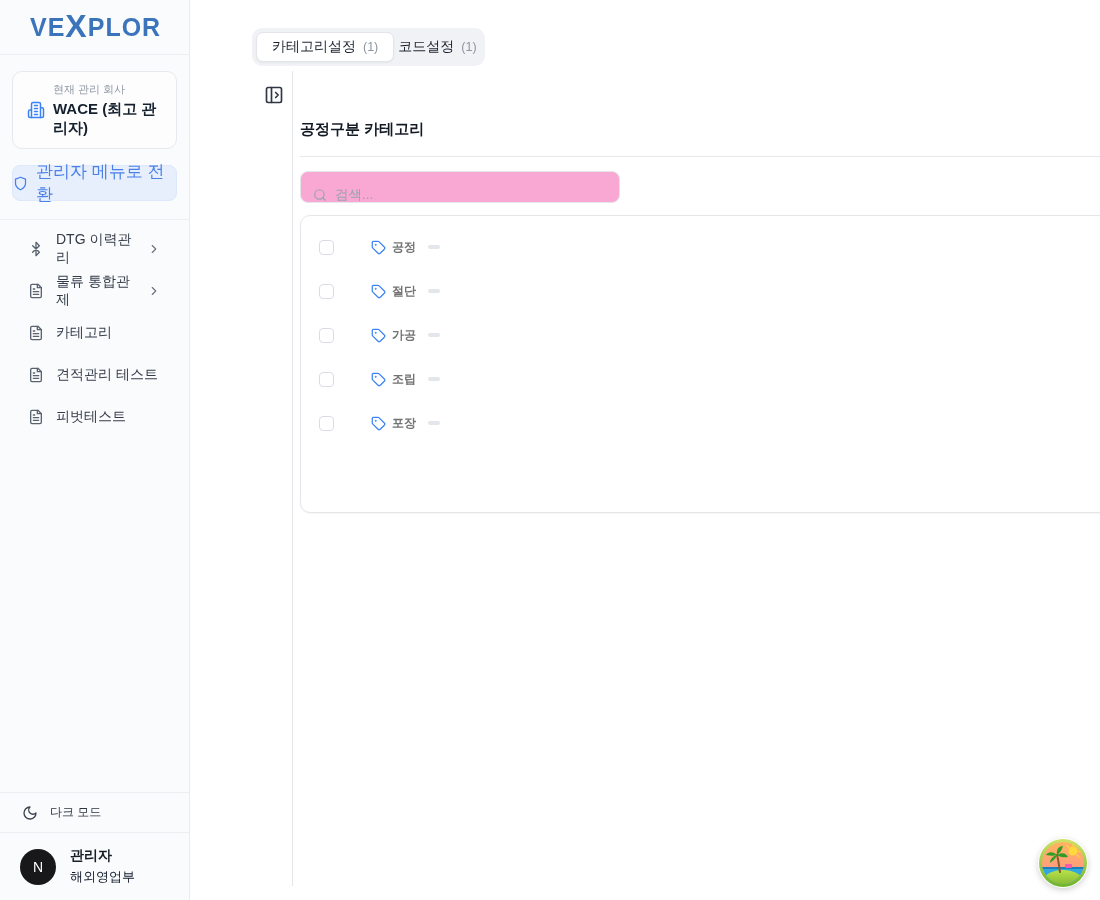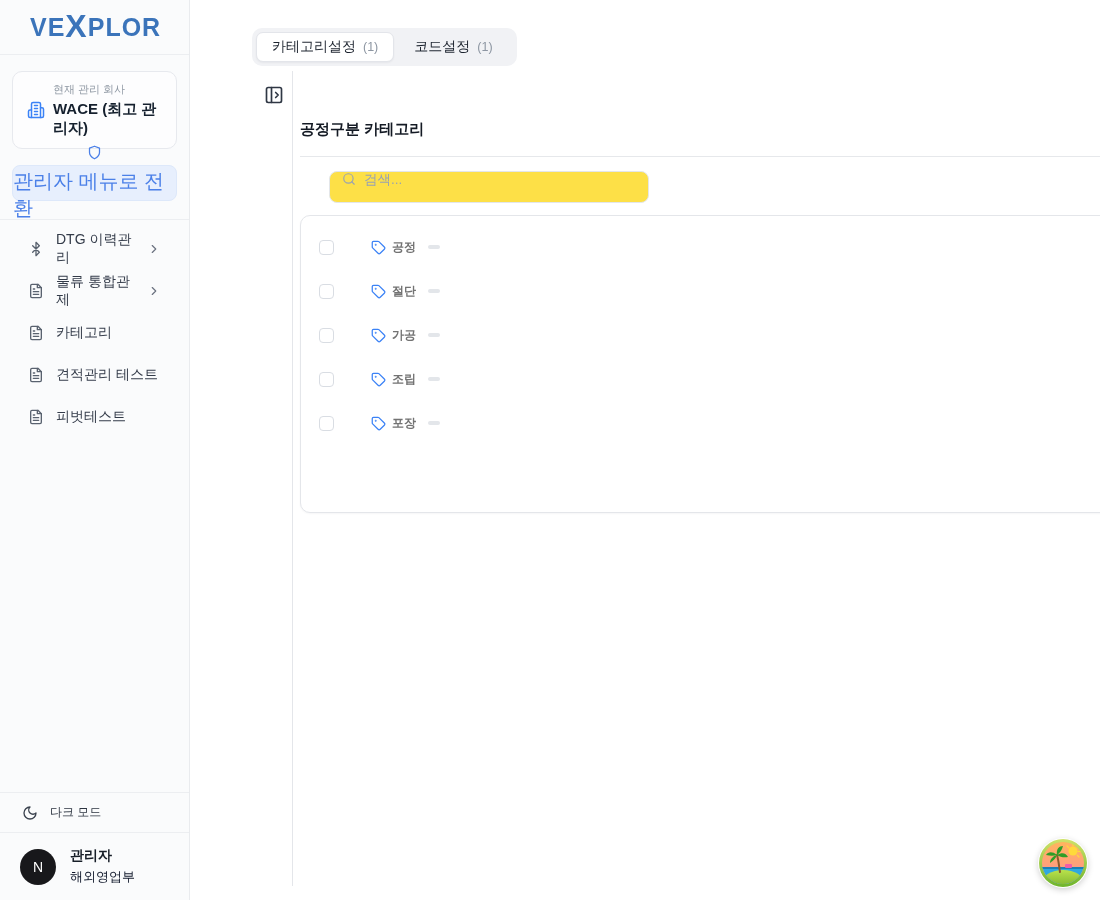--- a/index.html
+++ b/index.html
@@ -16,21 +16,21 @@
 
   .side-top { padding:0 12px 18px; border-bottom:1px solid #eceef1; }
   .company-card { margin-top:16px; background:#fdfdfe; border:1px solid #e7e9ee;
     border-radius:10px; padding:10px 14px; display:flex; align-items:center; gap:8px; }
   .company-card .icon { color:#3b82f6; display:flex; }
   .company-label { font-size:11px; color:#8f98a3; margin-bottom:3px; }
   .company-name { font-size:15px; font-weight:700; color:#15202e; }
 
   .side-btn { margin-top:8px; width:100%; height:36px; border-radius:8px;
     display:flex; align-items:center; justify-content:center; gap:8px;
-    font-size:20px; font-weight:500; color:#4b80e8; cursor:pointer; border:1px solid transparent;flex-direction:column; }
+    font-size:17px; font-weight:500; color:#4b80e8; cursor:pointer; border:1px solid transparent; }
   .side-btn.primary { margin-top:16px; background:#e7effd; border-color:#dde8fa; }
   .side-btn.secondary { background:#e9edf4; border-color:#e1e5ee; }
   .side-btn .icon { display:flex; }
 
   .nav { padding:8px 12px 0; }
   .nav-item { height:42px; display:flex; align-items:center; gap:12px;
     padding:0 16px; border-radius:8px; font-size:14px; color:#333b49; cursor:pointer; }
   .nav-item .icon { color:#59626f; display:flex; }
   .nav-item .lbl { flex:1; }
   .nav-item .chev { color:#6b7280; display:flex; }
@@ -46,36 +46,36 @@
   .avatar { width:36px; height:36px; border-radius:50%; background:#18181b; color:#fff;
     display:flex; align-items:center; justify-content:center; font-size:14px; font-weight:500; }
   .profile-name { font-size:14px; font-weight:700; color:#171e28; margin-bottom:3px; }
   .profile-dept { font-size:13px; color:#0f172a; }
 
   
   .main { position:absolute; left:240px; top:0; right:0; bottom:0; overflow:hidden; background:#fff; }
 
   .tabbar { position:absolute; left:12px; top:28px; display:inline-flex; align-items:center;
     background:#f1f2f5; border-radius:10px; padding:4px; }
-  .tab { display:flex; align-items:center; gap:7px; padding:6px 20px; border-radius:7px;
+  .tab { display:flex; align-items:center; gap:7px; padding:6px 4px; border-radius:7px;
     font-size:14px; color:#1c232e; cursor:pointer; white-space:nowrap; }
   .tab.active { background:#fff; border:1px solid #e3e5ea; box-shadow:0 1px 2px rgba(16,24,40,.05);
     padding:5px 15px; font-weight:500; }
   .tab .count { font-size:12.5px; color:#8d96a2; }
 
   .panel-toggle { position:absolute; left:24px; top:85px; width:20px; height:20px;
     color:#2f3744; cursor:pointer; display:flex; }
   .vline { position:absolute; left:52px; top:71px; width:1px; height:815px; background:#e4e6ea; }
 
   .page-title { position:absolute; left:60px; top:120px; font-size:15px; font-weight:700; color:#141a24; }
   .title-divider { position:absolute; left:60px; right:0; top:156px; height:1px; background:#e6e8eb; }
 
   .search-box { position:absolute; left:60px; top:171px; width:320px; height:32px;
-    border:1px solid #e3e6ea; border-radius:8px; background:#fde047;
-    display:flex; align-items:flex-start; gap:8px; padding:0 12px;margin-left:29px; }
+    border:1px solid #e3e6ea; border-radius:8px; background:#f9a8d4;
+    display:flex; align-items:flex-end; gap:8px; padding:0 12px; }
   .search-box .icon { color:#9aa3b0; display:flex; }
   .search-box input { border:none; outline:none; flex:1; font-size:13.5px; color:#1c232e;
     font-family:"Liberation Sans", sans-serif; background:transparent; }
   .search-box input::placeholder { color:#9aa3b0; }
 
   .category-card { position:absolute; left:60px; top:215px; width:1240px; height:298px;
     border:1px solid #e4e6ea; border-radius:10px; background:#fff;
     box-shadow:0 1px 2px rgba(16,24,40,.04); padding-top:9px; }
   .cat-row { height:44px; display:flex; align-items:center; padding-left:18px; }
   .checkbox { width:15px; height:15px; border:1.5px solid #d9dde3; border-radius:4px;

